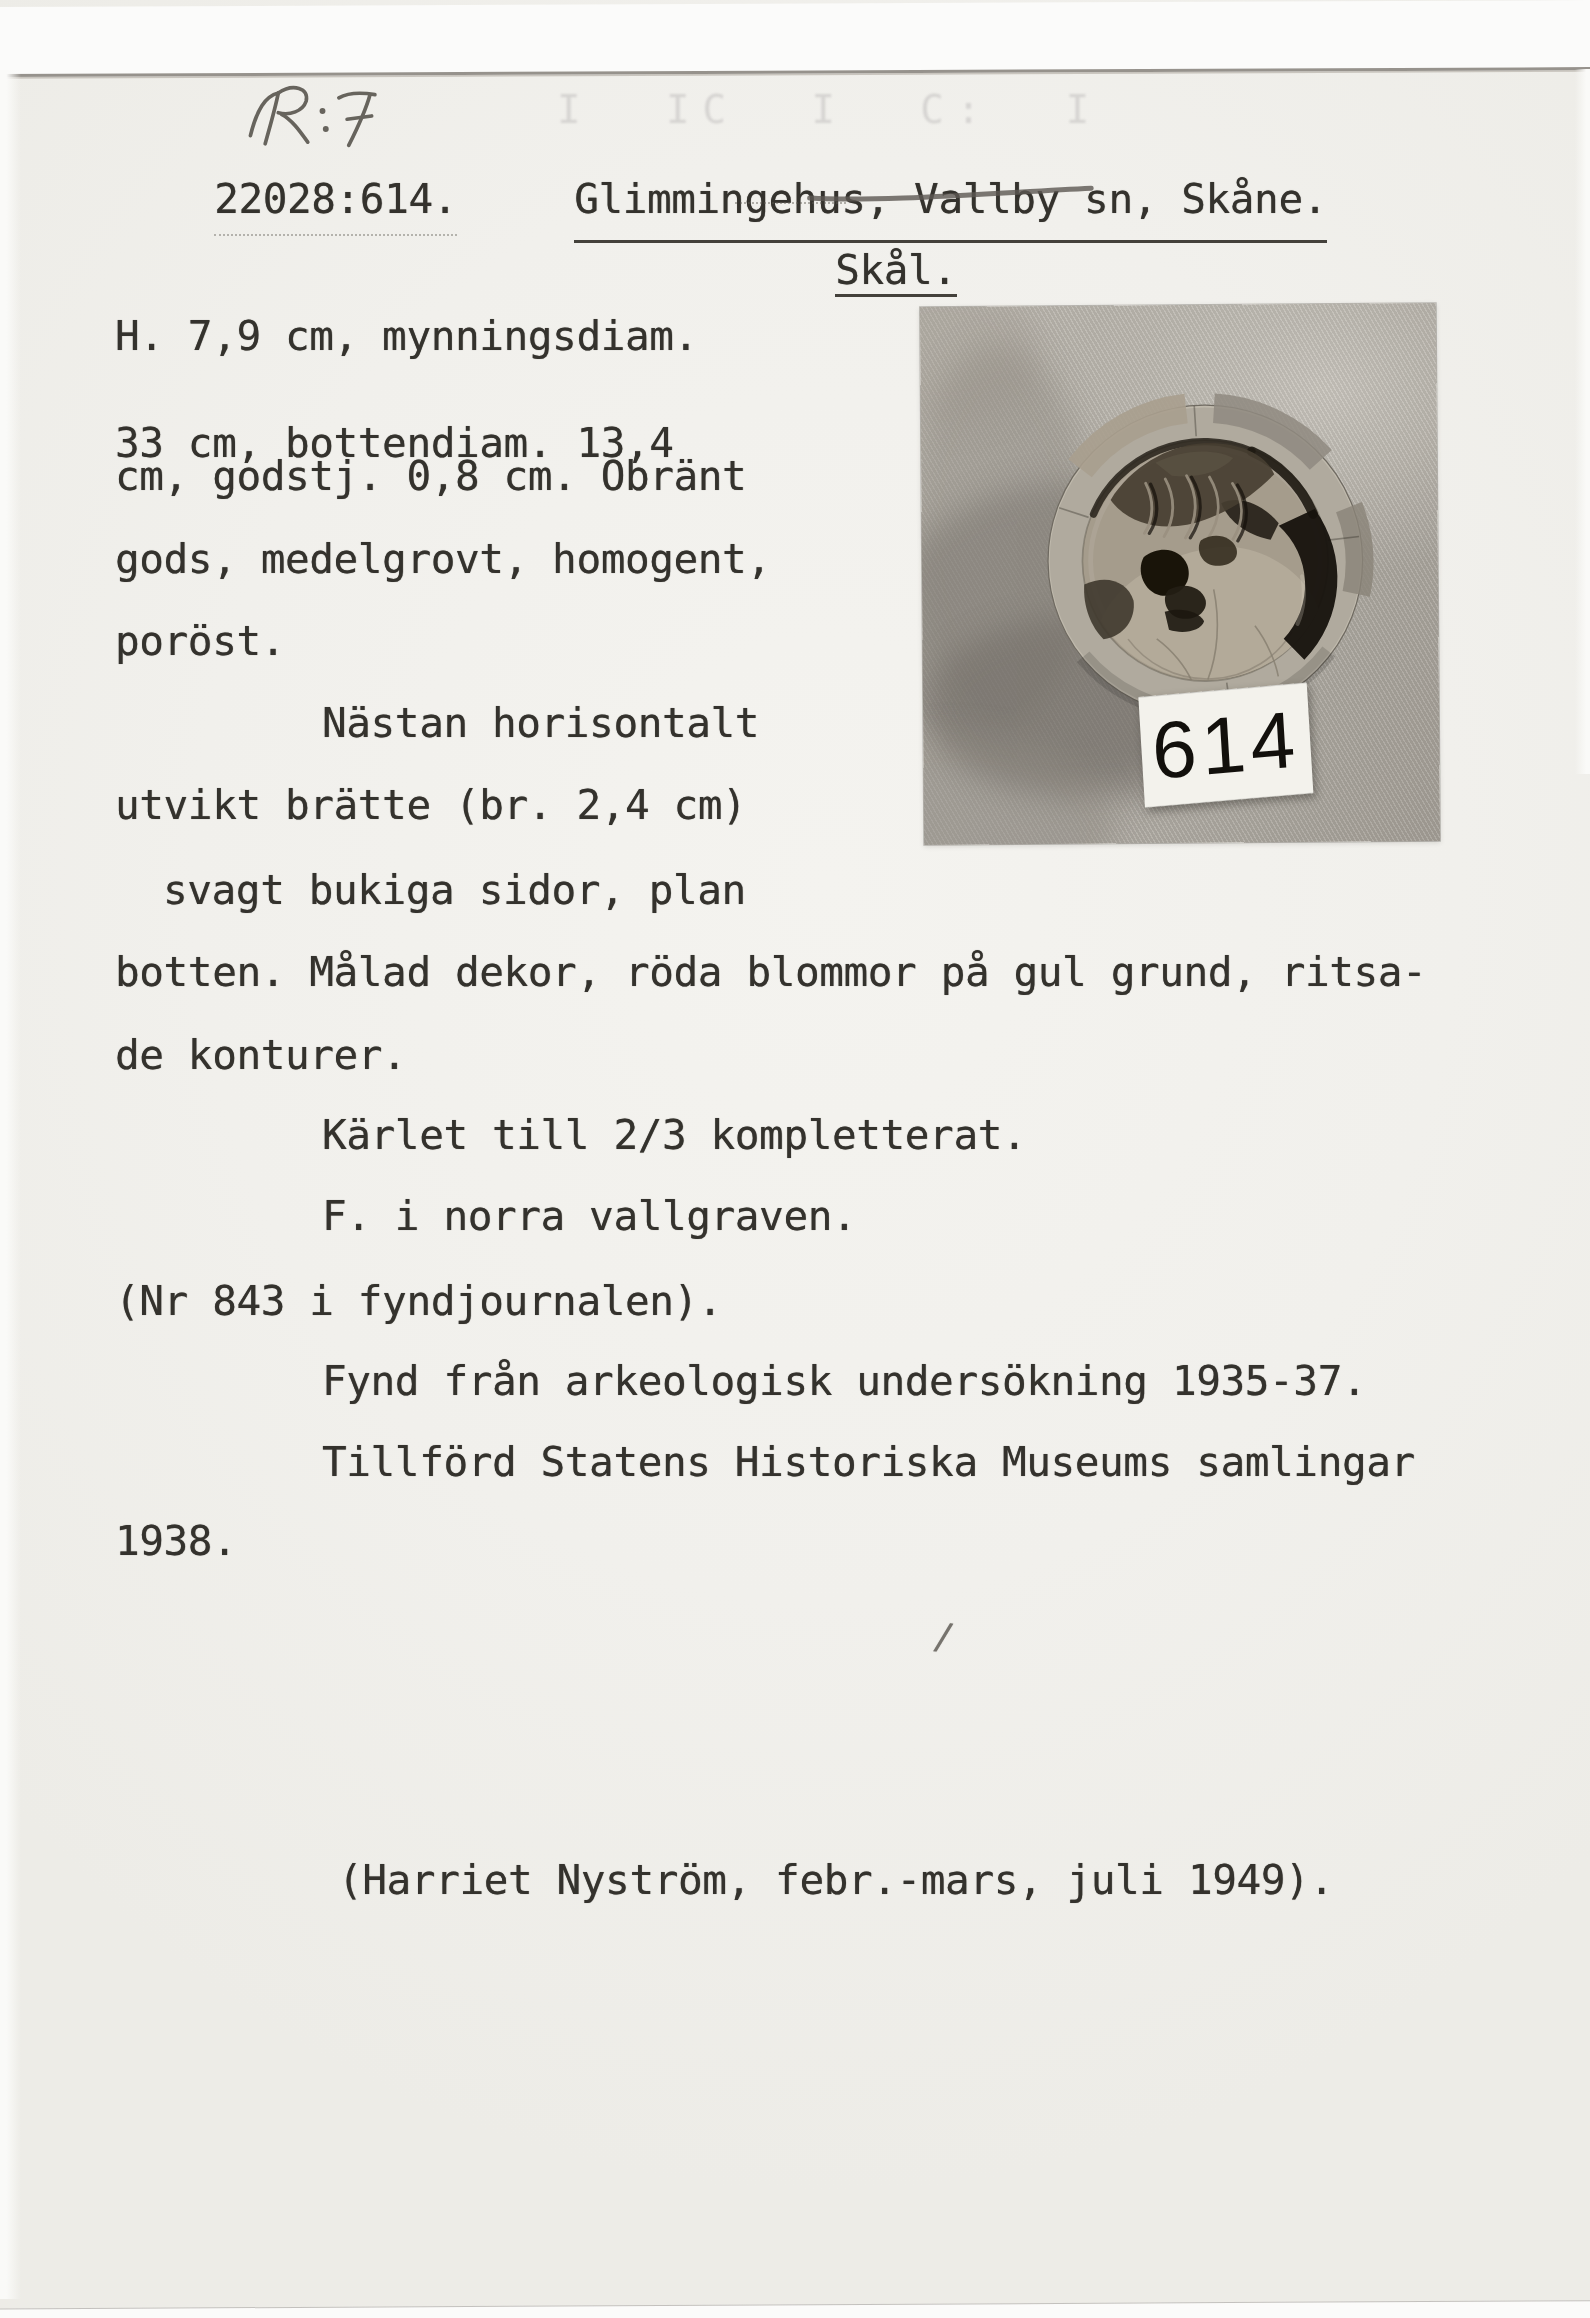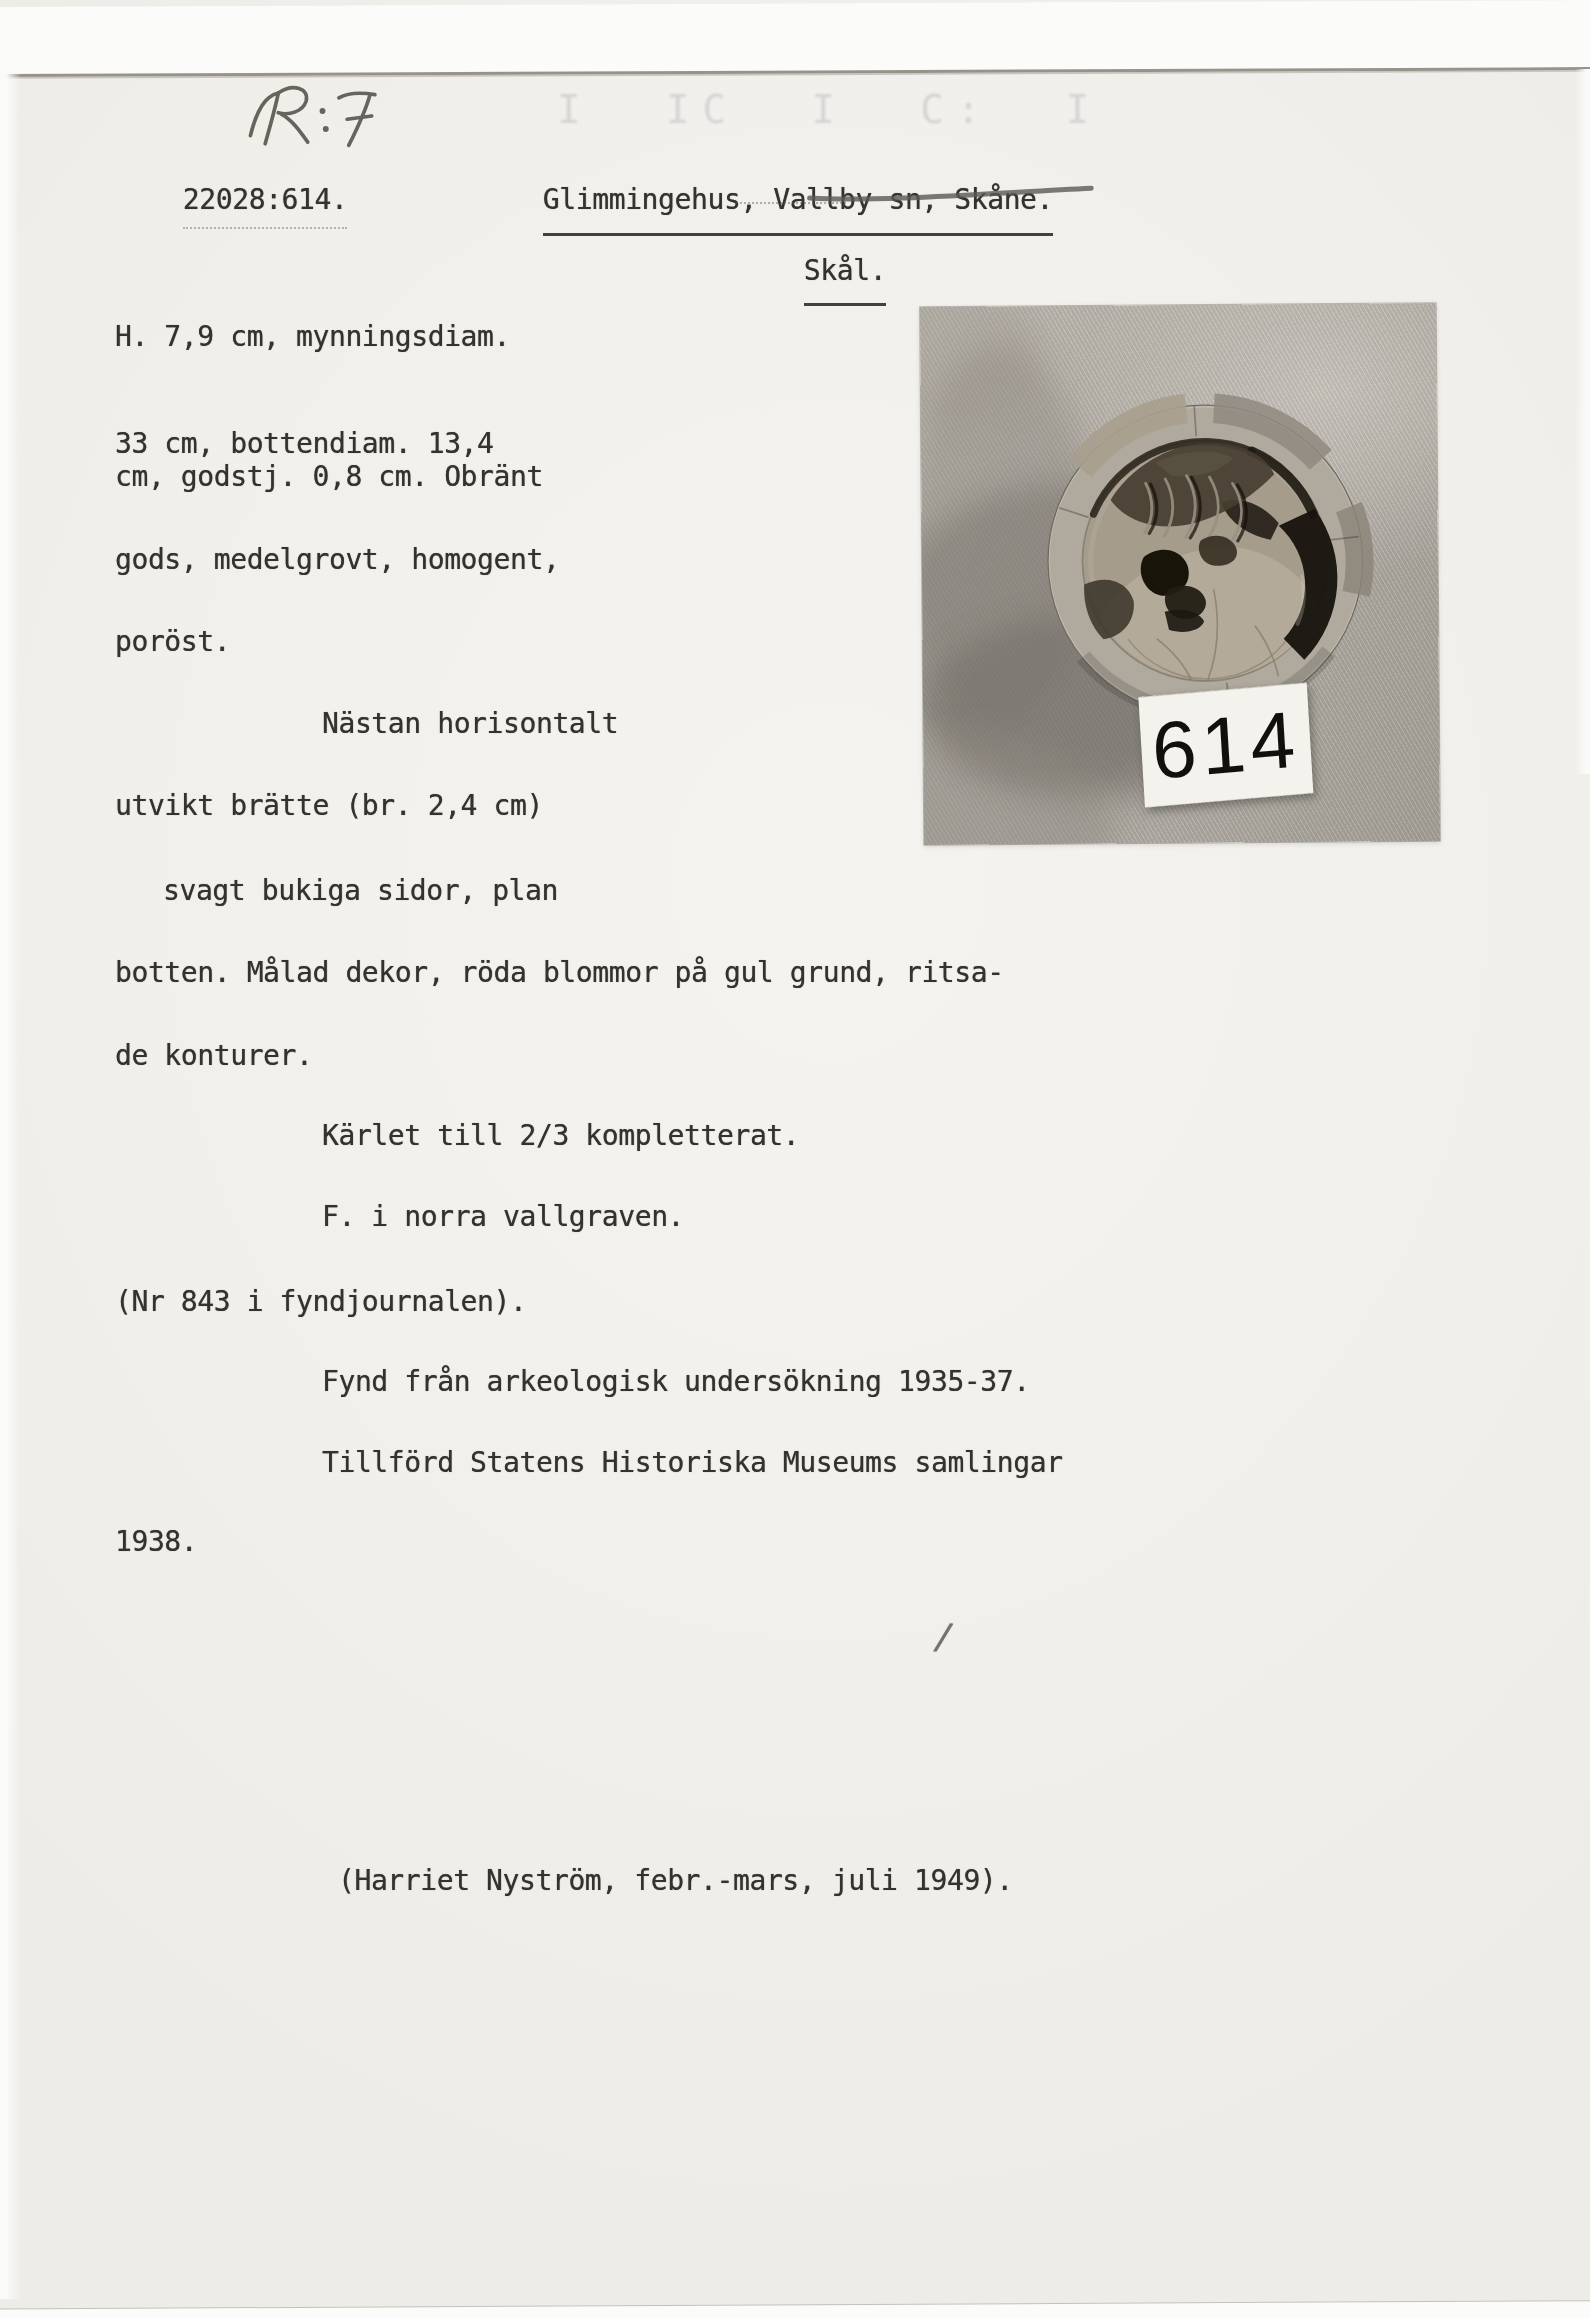--- a/index.html
+++ b/index.html
@@ -28,27 +28,27 @@
     background:linear-gradient(to left,#fafaf8 25%, rgba(250,250,248,0));
   }
   .bottom-margin{
     position:absolute;left:-16.4px;top:2300px;width:1631px;height:24.6px;
     background:#fbfbfa;border-top:1.6px solid rgba(150,146,140,.55);
     transform:rotate(-0.3deg);transform-origin:100% 0;
   }
   
   .typed{
     position:absolute;
-    font-size:28px;line-height:41px;letter-spacing:-0.4px;
+    font-size:41px;line-height:41px;letter-spacing:-0.4px;
     color:#34322d;white-space:pre;
     text-shadow:0 0 0.8px rgba(52,50,45,.65), 0.4px 0.4px 0 rgba(52,50,45,.22);
   }
   .title-underline{border-bottom:3.3px solid #44413b;padding-bottom:17px;}
   .number-underline{border-bottom:2.5px dotted rgba(82,78,72,.38);padding-bottom:10.7px;}
-  .subtitle-underline{border-bottom:3.3px solid #44413b;padding-bottom:16px;}
+  .subtitle-underline{border-bottom:3.3px solid #44413b;padding-bottom:0;}
   .dotted-over{
     position:absolute;left:735px;top:202px;width:111px;height:0;
     border-top:2.5px dotted rgba(95,91,84,.45);
   }
   .ghost{
     position:absolute;left:557px;top:87px;width:885px;
     font-size:39px;letter-spacing:13px;word-spacing:36px;
     color:rgba(108,106,112,.20);filter:blur(1.1px);white-space:pre;
   }
   .stray{

